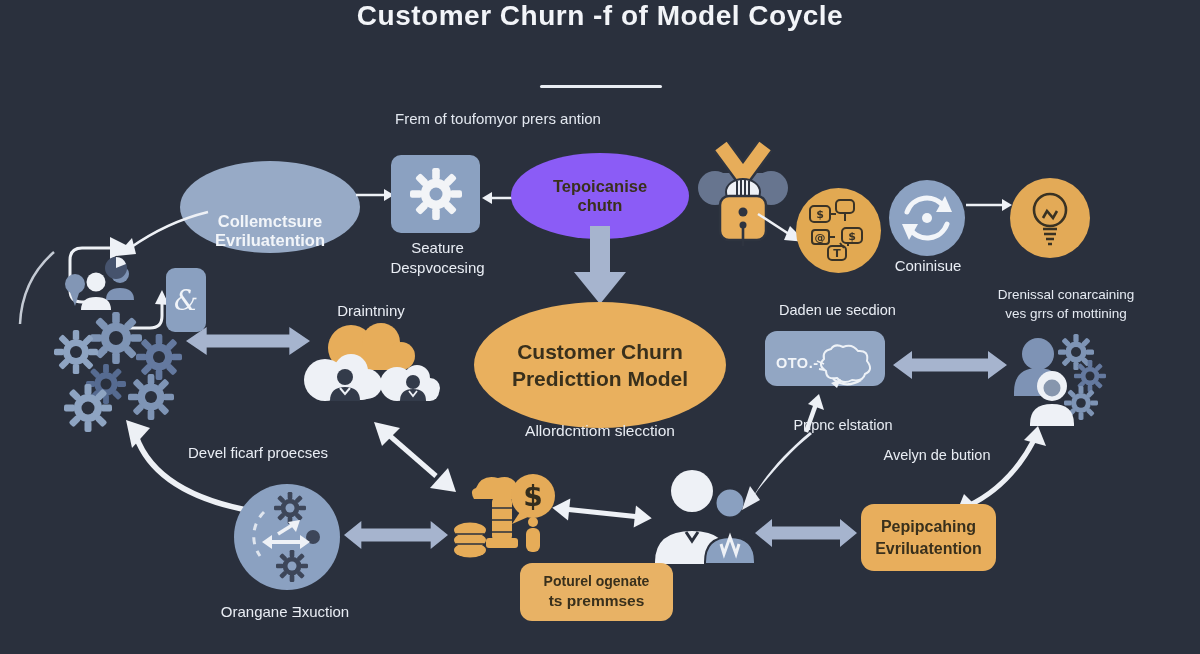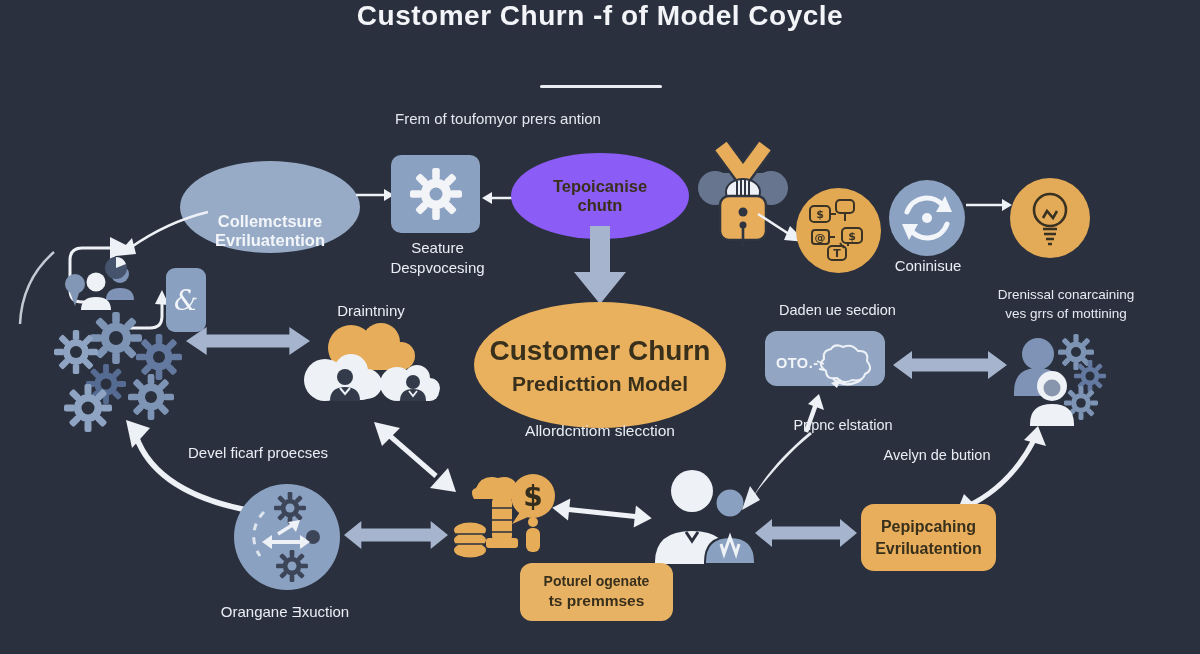--- a/index.html
+++ b/index.html
@@ -187,21 +187,21 @@
 
   <div class="abs caption" style="left:862px;top:446px;width:150px;font-size:14.5px;">Avelyn de bution</div>
 
   <svg class="abs" style="left:952px;top:424px;" width="100" height="90">
     <path d="M16 82 Q58 62 82 16" stroke="#edf0f5" stroke-width="5" fill="none"></path>
     <polygon points="4,90 22,80 12,70" fill="#edf0f5"></polygon>
     <polygon points="86,2 94,22 72,16" fill="#edf0f5"></polygon>
   </svg>
 
   <div class="abs ellipse" style="left:474px;top:302px;width:252px;height:126px;background:#e9b05e;">
-    <span class="dark-bold" style="font-size:28px;line-height:1.3;">Customer Churn</span>
+    <span class="dark-bold" style="font-size:21px;line-height:1.3;">Customer Churn</span>
     <span class="dark-bold" style="font-size:21px;line-height:1.3;">Predicttion Model</span>
   </div>
   <div class="abs caption" style="left:470px;top:421px;width:260px;font-size:15.5px;">Allordcntiom slecction</div>
 
   <svg class="abs" style="left:58px;top:226px;" width="150" height="112" viewBox="0 0 150 112">
     <path d="M52 22 h-28 q-12 0 -12 12 v30 q0 12 12 12 h14" stroke="#eef1f6" stroke-width="3" fill="none"></path>
     <polygon points="52,11 74,22 52,33" fill="#eef1f6"></polygon>
     <path d="M58 102 h34 q12 0 12 -12 v-14" stroke="#eef1f6" stroke-width="3" fill="none"></path>
     <polygon points="97,78 104,64 111,79" fill="#eef1f6"></polygon>
     <circle cx="17" cy="58" r="10" fill="#8296b5"></circle>

